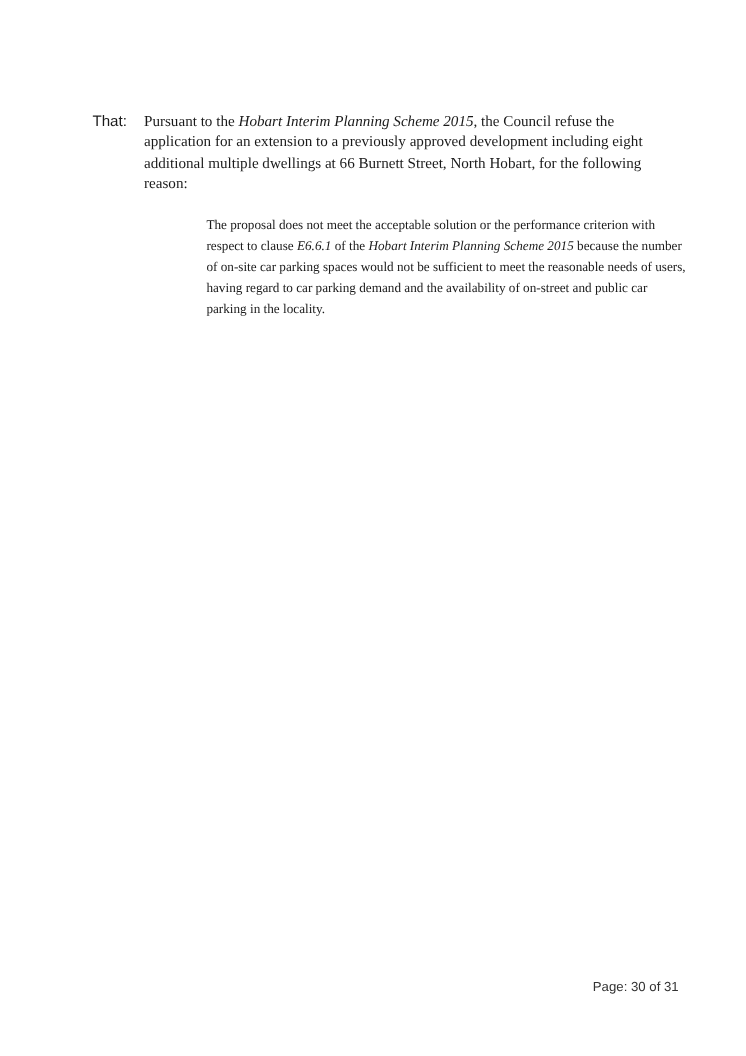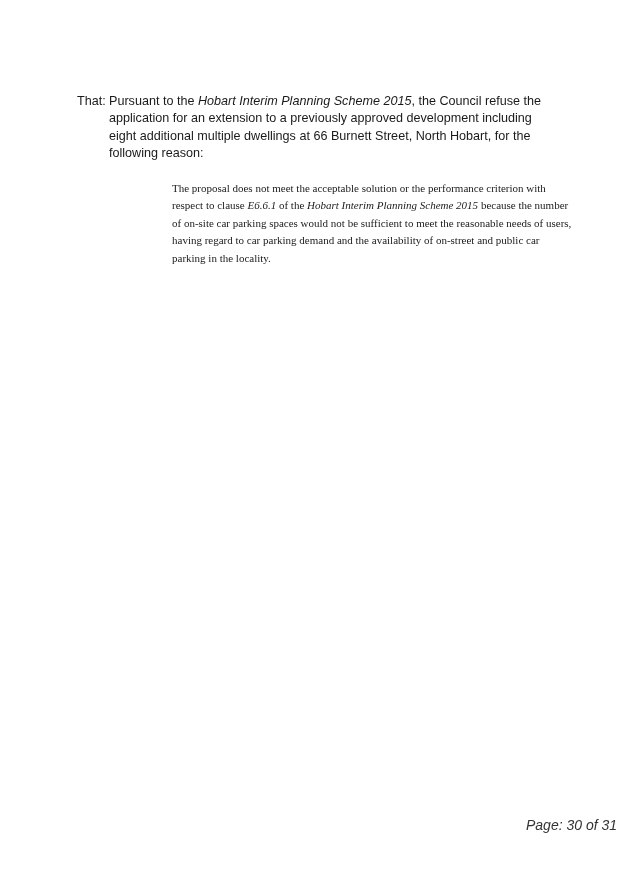--- a/index.html
+++ b/index.html
@@ -42,41 +42,41 @@
       width: 500px;
       font-size: 12.6px;
       line-height: 17.4px;
     }
     .resolution .label {
       position: absolute;
       left: 0;
       top: 0;
     }
     .resolution .body {
-      margin-left: 32px;
+      margin-left: 43px;
       width: 440px;
+      font-family: Liberation Serif, serif;
     }
     .reason {
       position: absolute;
       left: 172px;
       top: 180px;
       width: 400px;
       font-size: 11px;
       line-height: 17.4px;
       font-family: Liberation Serif, serif;
     }
     em { font-style: italic; }
     .footer {
       position: absolute;
-      left: 526px;
+      left: 494px;
       top: 817px;
-      font-size: 14px;
+      font-size: 11px;
       color: #333;
       white-space: nowrap;
-      font-style: italic;
     }
   </style>
 </head>
 <body>
 
 <div class="page">
 
 
   <div class="resolution">
     <span class="label">That:</span>

